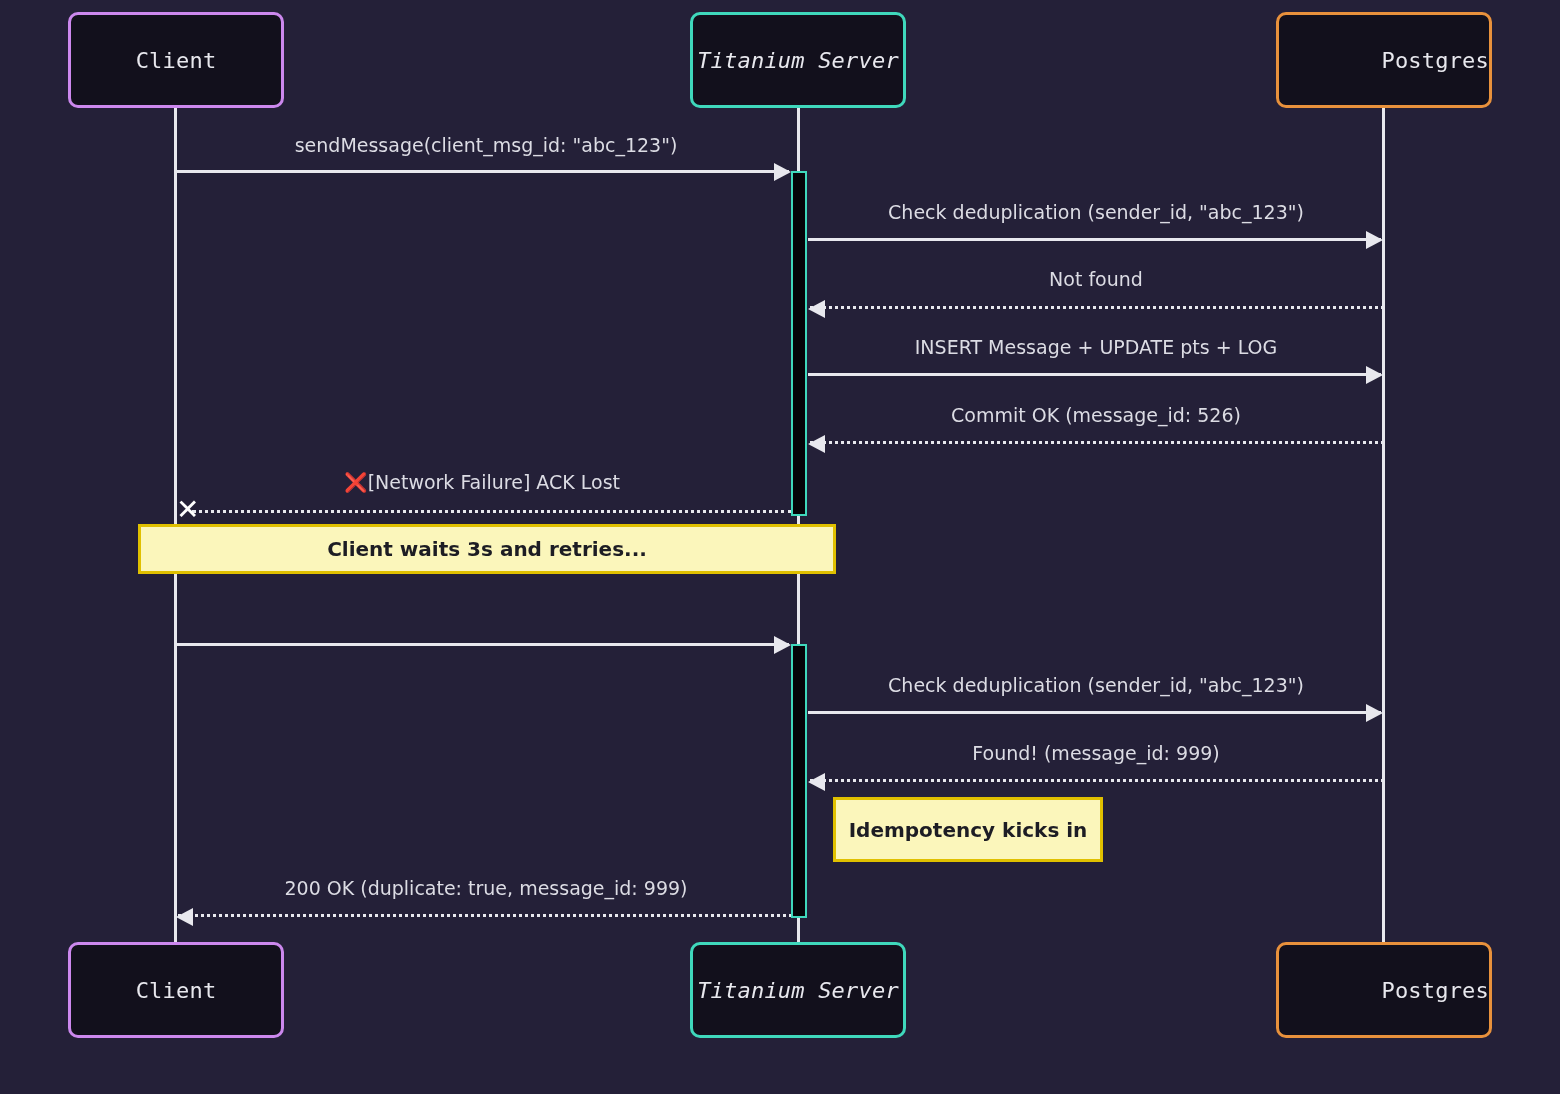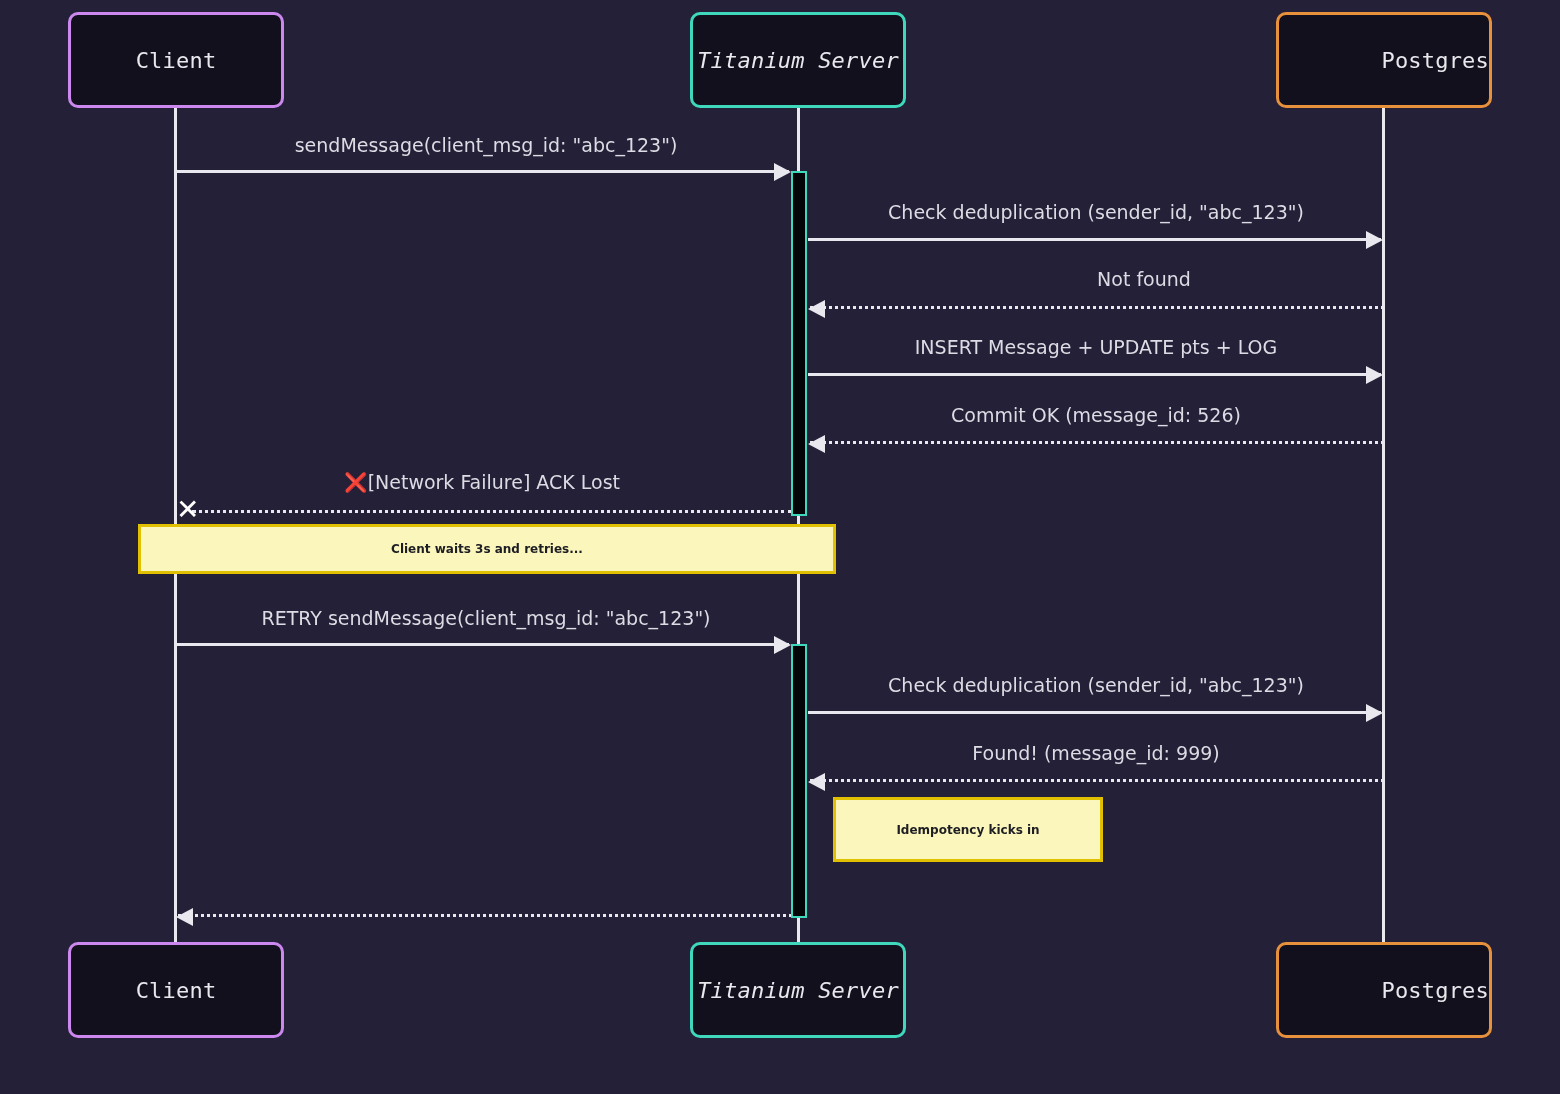--- a/index.html
+++ b/index.html
@@ -125,21 +125,21 @@
     box-sizing: border-box;
     background: #fbf6bb;
     border: 3px solid #e0c000;
     display: flex;
     align-items: center;
     justify-content: center;
     z-index: 7;
   }
   .note .note-label {
     color: #1d1d24;
-    font-size: 12px;
+    font-size: 20px;
     font-weight: bold;
     font-family: "DejaVu Sans", sans-serif;
     white-space: nowrap;
   }
 </style>
 </head>
 <body>
 
 <div id="diagram">
 
@@ -163,21 +163,21 @@
   <div class="msg-label" style="left:176px; top:134px; width:620px;">sendMessage(client_msg_id: "abc_123")</div>
   <div class="msg solid" style="left:176px; top:170px; width:613px;">
     <span class="arrowhead right"></span>
   </div>
 
   <div class="msg-label" style="left:808px; top:201px; width:576px;">Check deduplication (sender_id, "abc_123")</div>
   <div class="msg solid" style="left:808px; top:238px; width:573px;">
     <span class="arrowhead right"></span>
   </div>
 
-  <div class="msg-label" style="left:808px; top:268px; width:576px;margin-left:48px;">Not found</div>
+  <div class="msg-label" style="left:808px; top:268px; width:576px;">Not found</div>
   <div class="msg dotted" style="left:810px; top:306px; width:574px;">
     <span class="arrowhead left"></span>
   </div>
 
   <div class="msg-label" style="left:808px; top:336px; width:576px;">INSERT Message + UPDATE pts + LOG</div>
   <div class="msg solid" style="left:808px; top:373px; width:573px;">
     <span class="arrowhead right"></span>
   </div>
 
   <div class="msg-label" style="left:808px; top:404px; width:576px;">Commit OK (message_id: 526)</div>
@@ -188,39 +188,39 @@
   <div class="msg-label" style="left:172px; top:471px; width:620px;text-align:center;">
     <span class="fail-icon">❌</span><span>[Network Failure] ACK Lost</span>
   </div>
   <div class="msg dotted" style="left:192px; top:510px; width:600px;"></div>
   <div class="cross-marker" style="left:176px; top:496px;">✕</div>
 
   <div class="note" style="left:138px; top:524px; width:698px; height:50px;">
     <span class="note-label">Client waits 3s and retries...</span>
   </div>
 
-  <div class="msg-label" style="left:176px; top:607px; width:620px;">RETRY sendMessage(client_msg_id: "abc_123")</div>
   <div class="msg solid" style="left:176px; top:643px; width:613px;">
     <span class="arrowhead right"></span>
   </div>
 
   <div class="msg-label" style="left:808px; top:674px; width:576px;">Check deduplication (sender_id, "abc_123")</div>
   <div class="msg solid" style="left:808px; top:711px; width:573px;">
     <span class="arrowhead right"></span>
   </div>
 
   <div class="msg-label" style="left:808px; top:742px; width:576px;">Found! (message_id: 999)</div>
   <div class="msg dotted" style="left:810px; top:779px; width:574px;">
     <span class="arrowhead left"></span>
   </div>
 
   <div class="note" style="left:833px; top:797px; width:270px; height:65px;">
     <span class="note-label">Idempotency kicks in</span>
   </div>
 
+  <div class="msg-label" style="left:176px; top:877px; width:620px;">200 OK (duplicate: true, message_id: 999)</div>
   <div class="msg dotted" style="left:178px; top:914px; width:614px;">
     <span class="arrowhead left"></span>
   </div>
 
   <div class="actor-box actor-client" style="left:68px; top:942px;">
     <span class="actor-label">Client</span>
   </div>
   <div class="actor-box actor-server" style="left:690px; top:942px;">
     <span class="actor-label">Titanium Server</span>
   </div>

